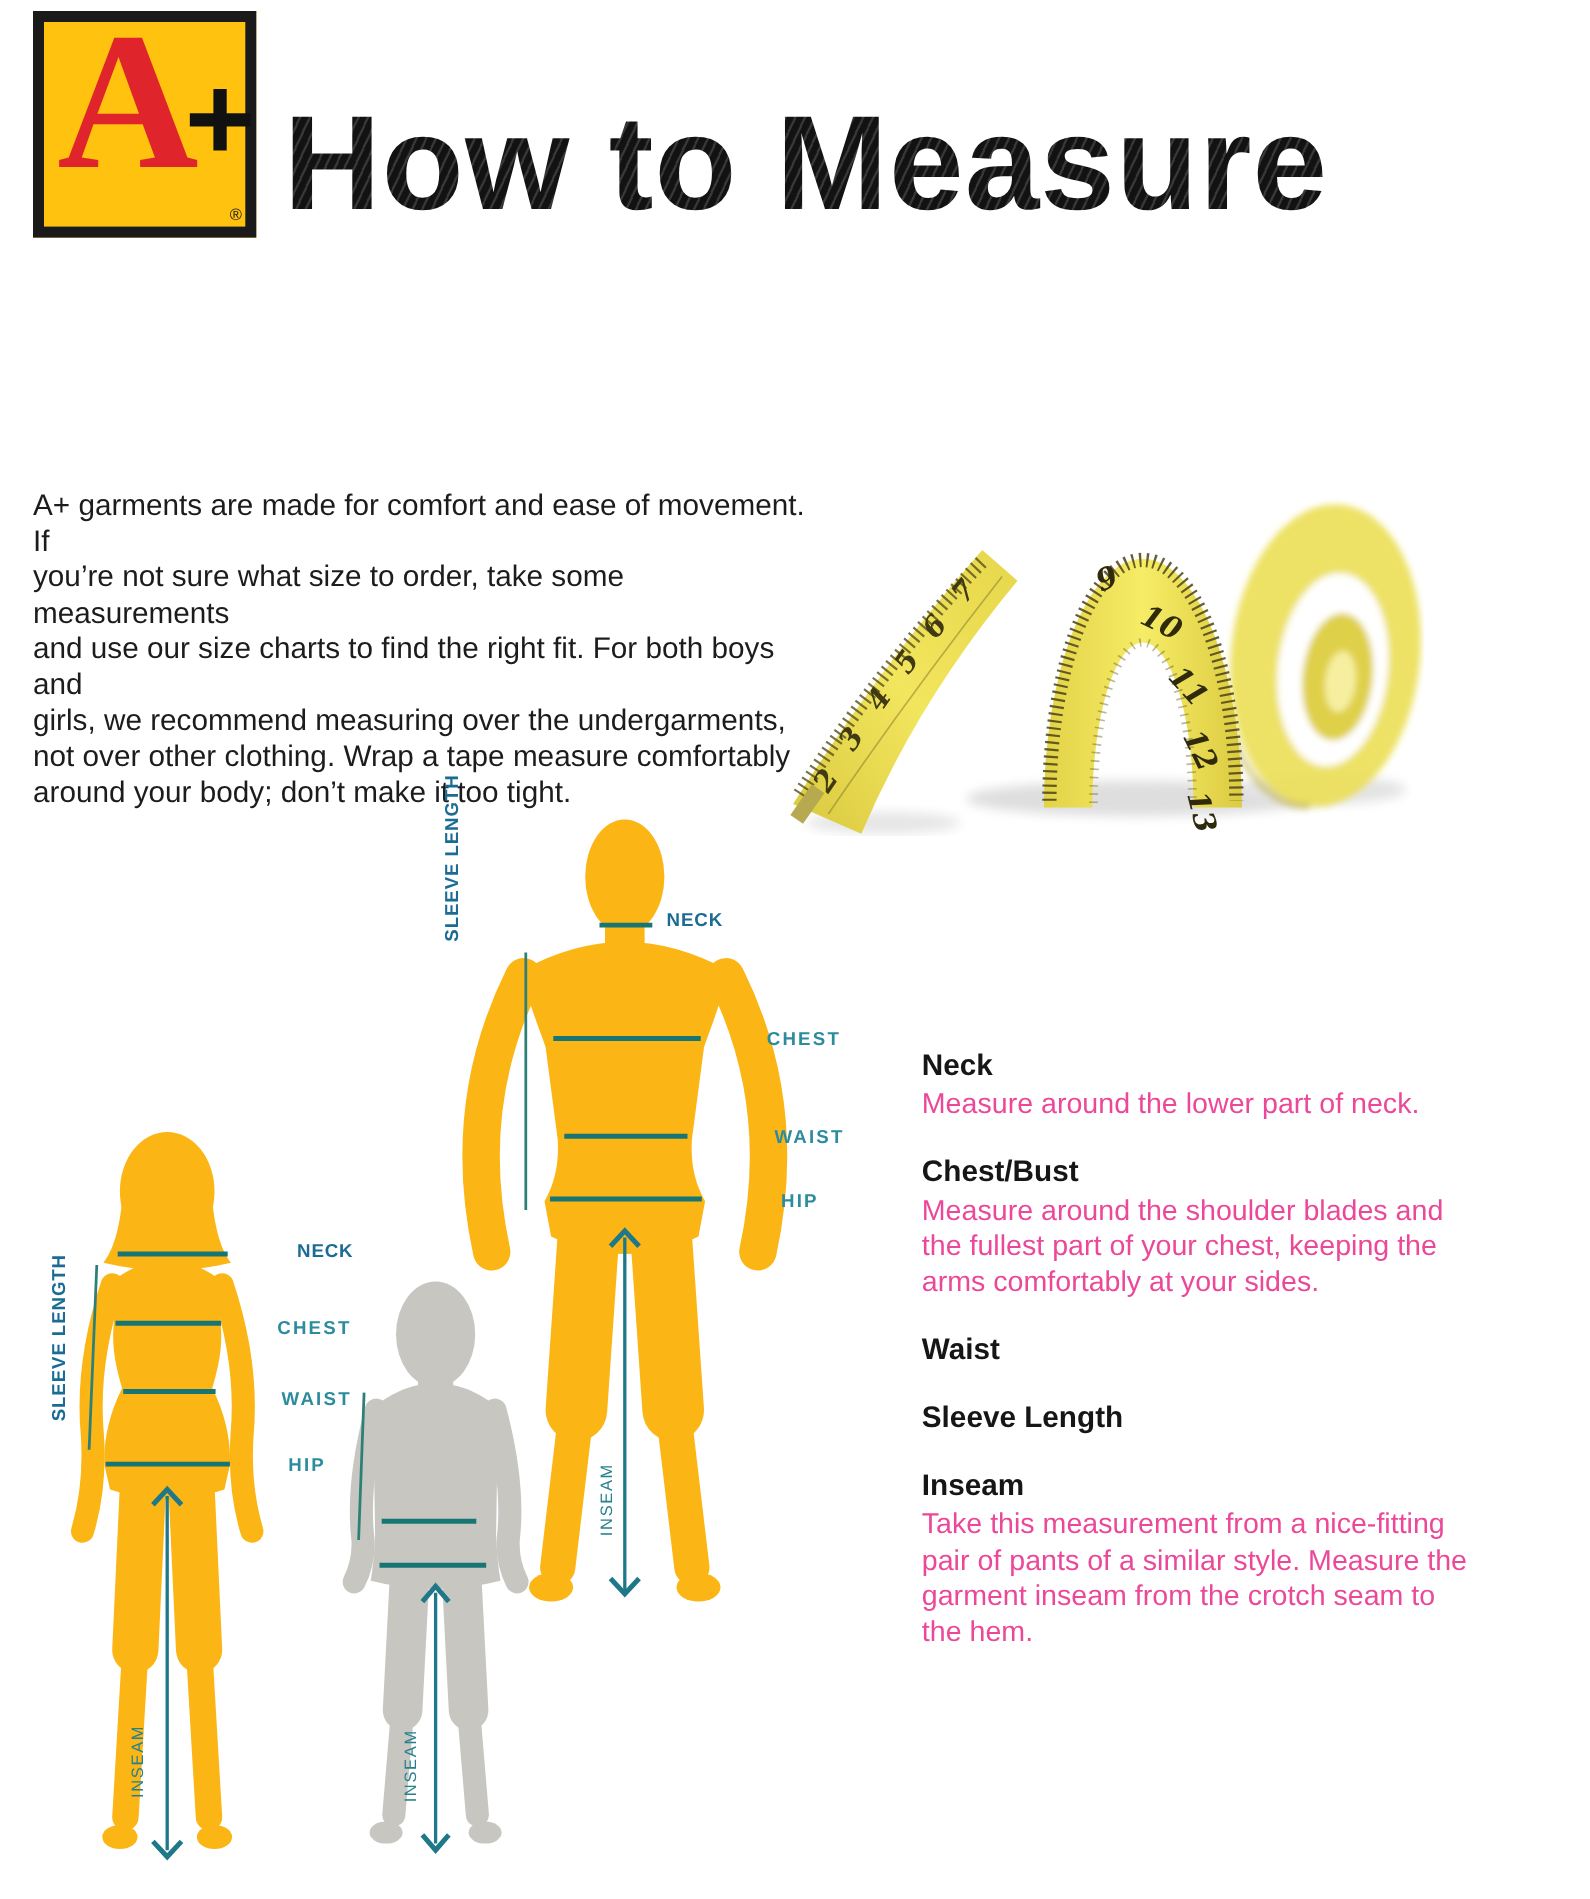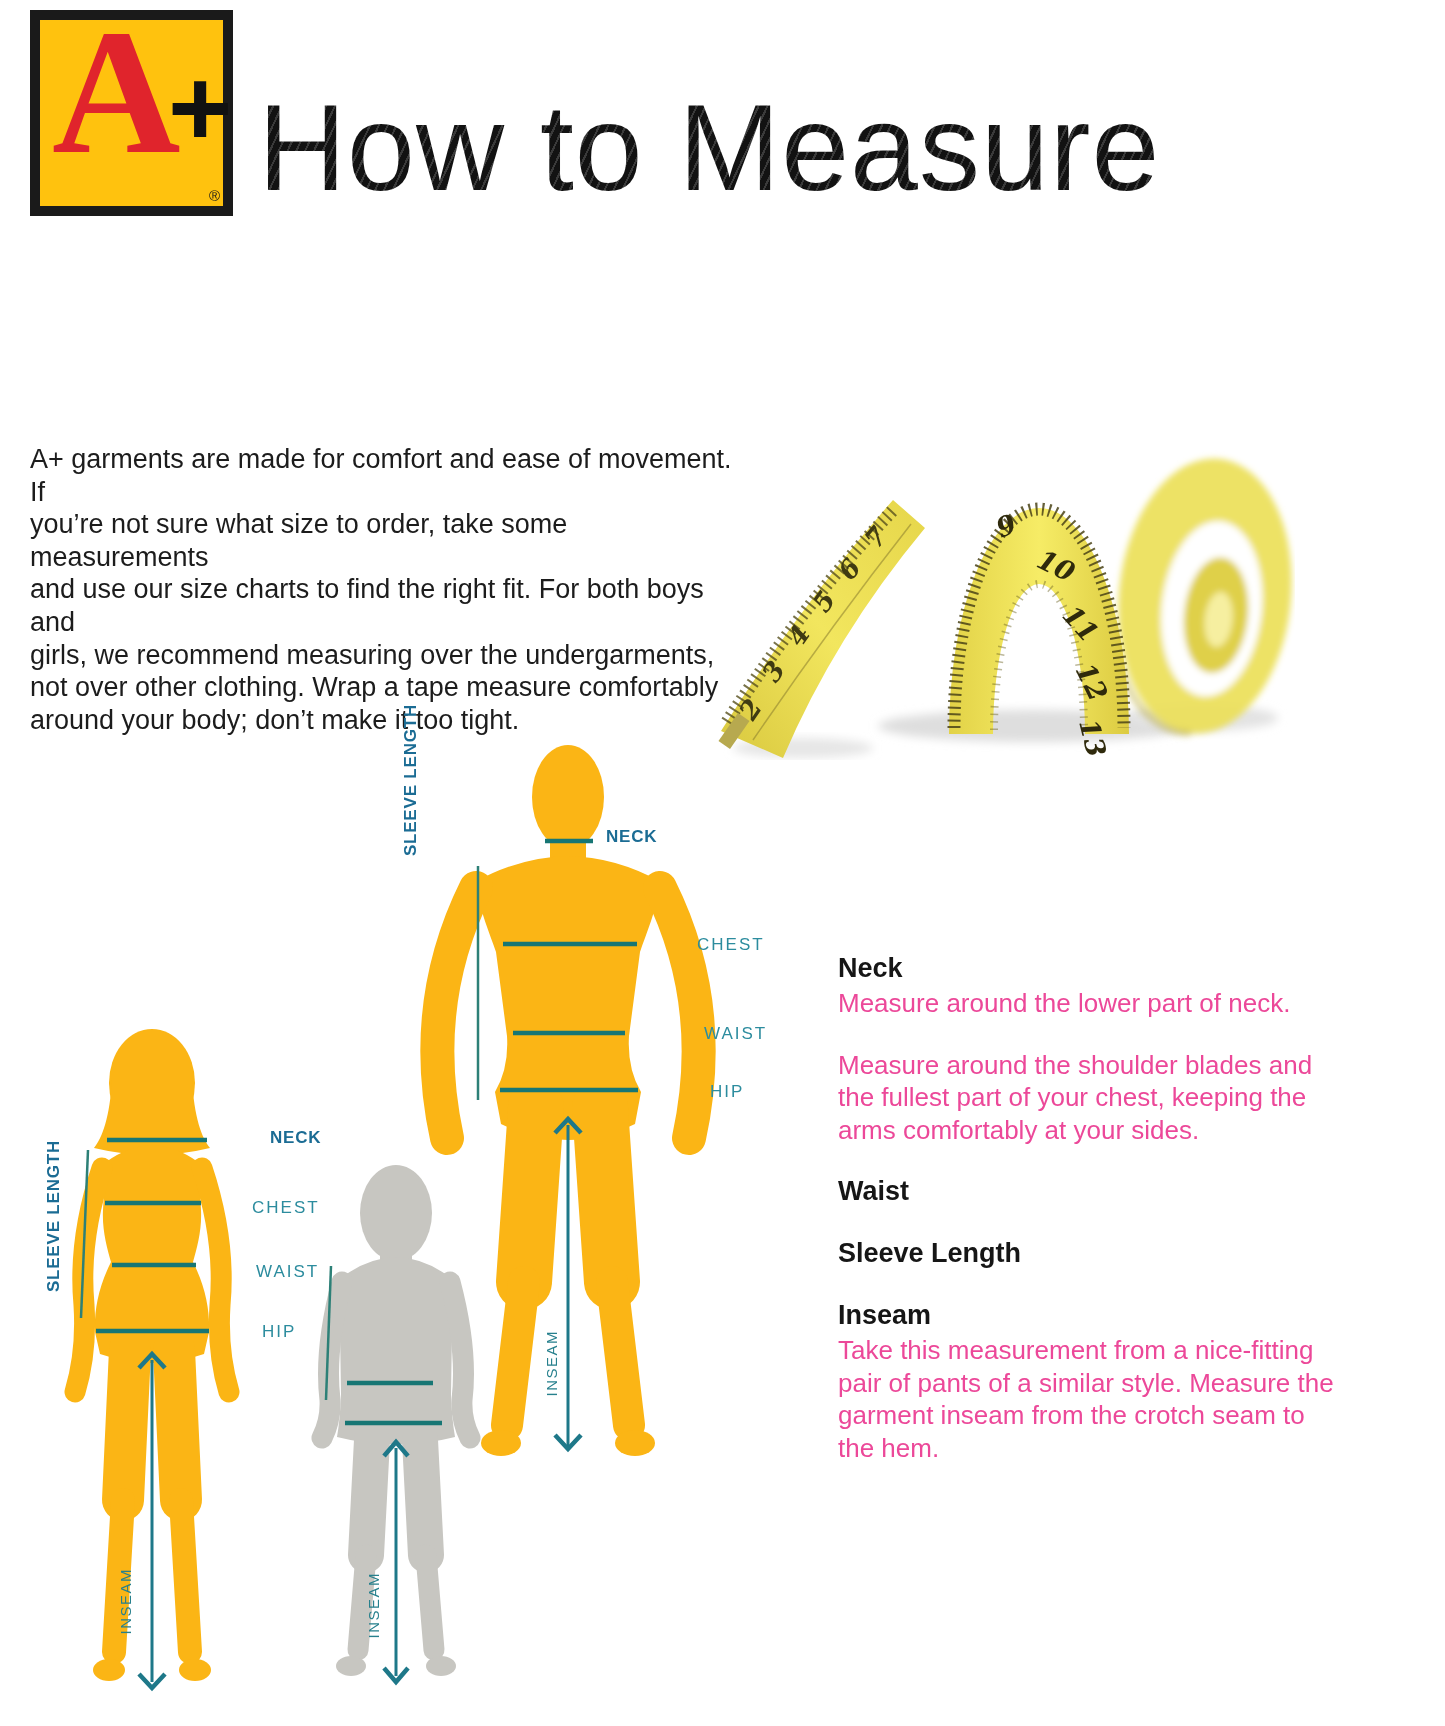--- a/index.html
+++ b/index.html
@@ -9,40 +9,40 @@
 
   
   .logo{left:30px;top:10px;width:183px;height:186px;background:#FFC20E;border:10px solid #1a1a1a;}
   .logo-a{position:absolute;left:12px;top:-34px;font-family:"Liberation Serif",serif;
           font-weight:bold;font-size:178px;color:#E0242C;line-height:1.2;}
   .logo-plus{position:absolute;left:128px;top:44px;font-family:"Liberation Sans",sans-serif;
           font-weight:bold;font-size:110px;color:#111;line-height:.8;}
   .logo-reg{position:absolute;right:3px;bottom:2px;font-size:15px;color:#1a1a1a;}
 
   
-  .title{left:258px;top:84px;font-weight:normal;font-size:122px;line-height:1.05;
+  .title{left:258px;top:84px;font-weight:bold;font-size:122px;line-height:1.05;
          letter-spacing:1px;color:#161616;white-space:nowrap;}
   @supports ((-webkit-background-clip:text) or (background-clip:text)){
     .title{background:repeating-linear-gradient(115deg,#121212 0 6px,#3a3a3a 6px 8px);
            -webkit-background-clip:text;background-clip:text;color:transparent;}
   }
 
   
   .intro{left:30px;top:424px;width:712px;font-size:27px;line-height:32.6px;color:#1c1c1c;margin-top:19px;}
   .prelines{white-space:pre-line;}
 
   
   .sections{left:838px;top:952px;width:520px;}
   .section{margin:0 0 29px 0;}
   .section h3{margin:0 0 2px 0;font-size:27px;line-height:33px;font-weight:bold;color:#161616;}
   .section p{margin:0;font-size:26px;line-height:32.5px;color:#ec4899;}
 
   
   .lbl-bold{font-size:17px;font-weight:bold;letter-spacing:.8px;color:#1B6C94;white-space:nowrap;}
-  .lbl-reg{font-size:17px;font-weight:400;letter-spacing:2px;color:#2C8C9E;white-space:nowrap;}
+  .lbl-reg{font-size:17px;font-weight:700;letter-spacing:2px;color:#2C8C9E;white-space:nowrap;}
   .lbl-inseam{font-size:15px;font-weight:400;letter-spacing:1.5px;color:#27808D;white-space:nowrap;}
   .vert{writing-mode:vertical-rl;transform:rotate(180deg);}
   svg{display:block;}
 </style>
 </head>
 <body>
 
 <div class="page">
 
   <div class="abs logo">
@@ -226,20 +226,21 @@
   <div class="abs lbl-inseam vert" style="left:117px;top:1568px;">INSEAM</div>
 
   <div class="abs lbl-inseam vert" style="left:365px;top:1572px;">INSEAM</div>
 
   <div class="abs sections">
     <div class="section">
       <h3>Neck</h3>
       <p class="prelines">Measure around the lower part of neck.</p>
     </div>
     <div class="section">
+      <h3>Chest/Bust</h3>
       <p class="prelines">Measure around the shoulder blades and
 the fullest part of your chest, keeping the
 arms comfortably at your sides.</p>
     </div>
     <div class="section">
       <h3>Waist</h3>
     </div>
     <div class="section">
       <h3>Sleeve Length</h3>
     </div>

